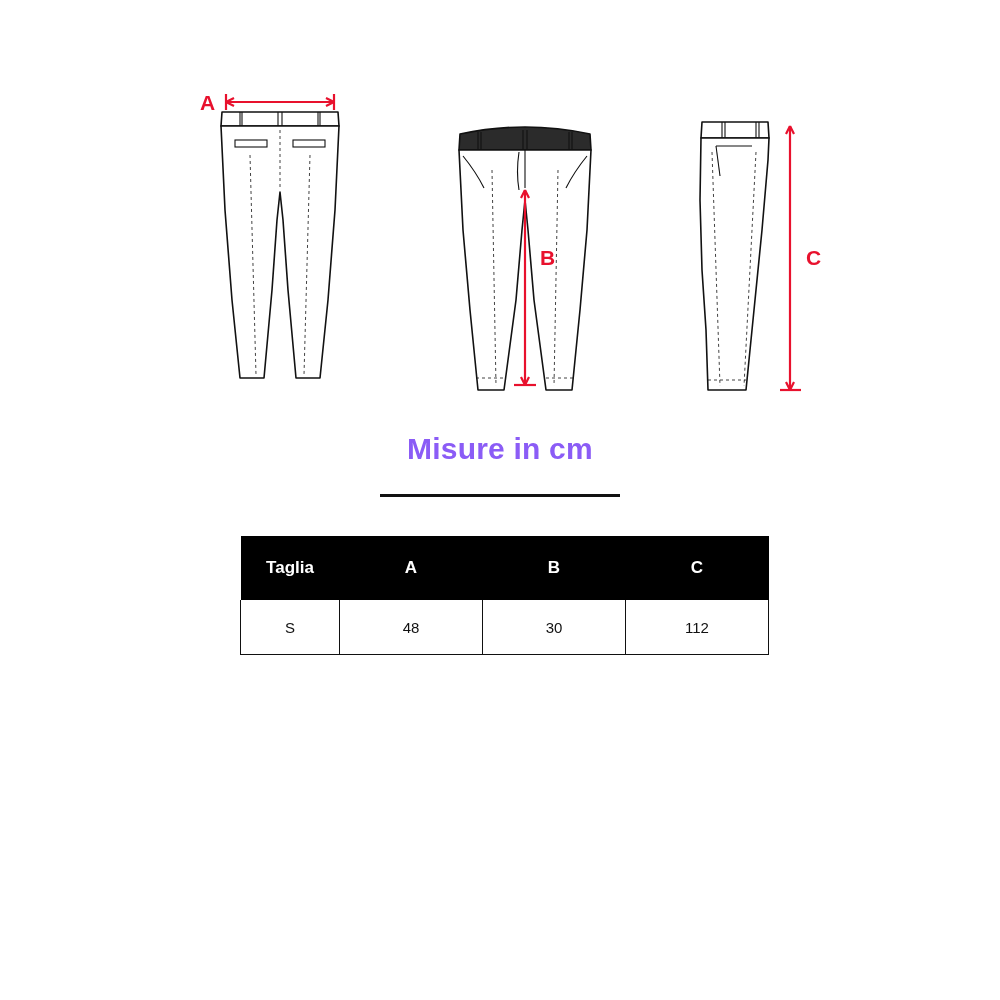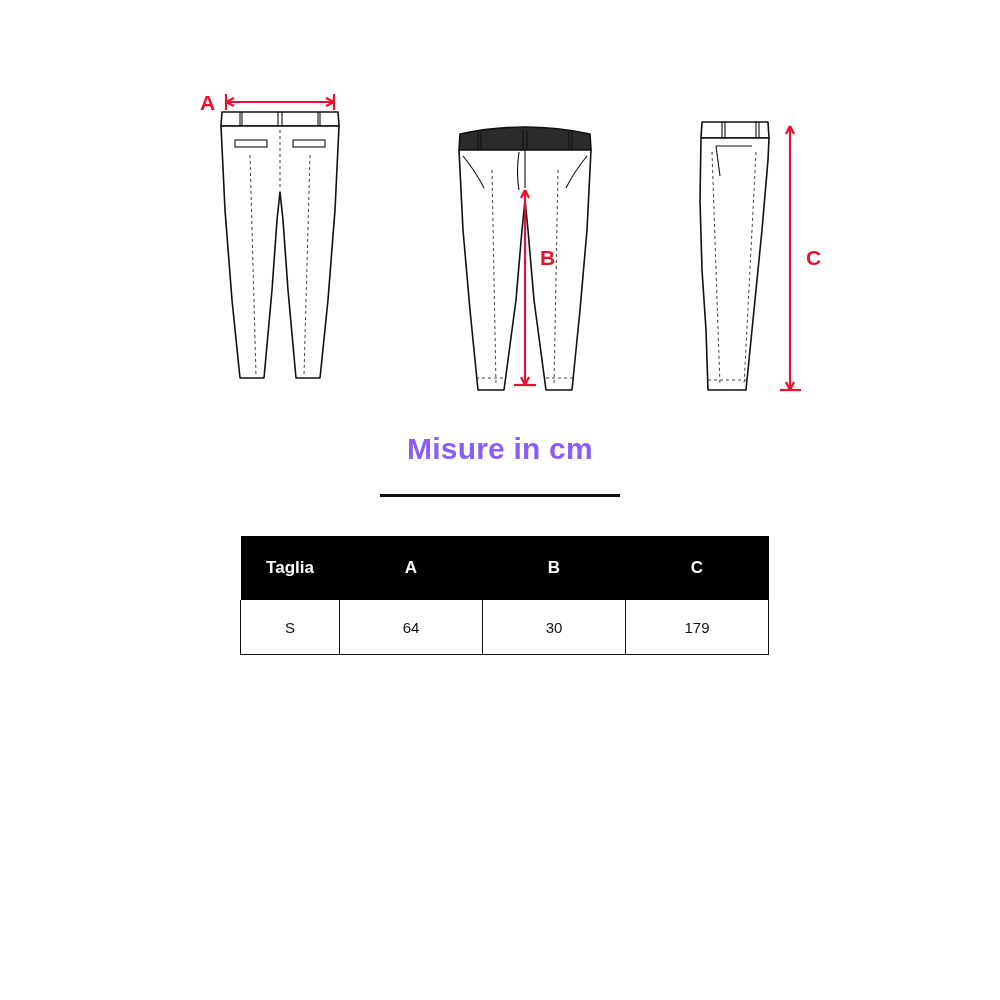--- a/index.html
+++ b/index.html
@@ -219,21 +219,21 @@
         <tr>
           <th class="col-0">Taglia</th>
           <th class="col-n">A</th>
           <th class="col-n">B</th>
           <th class="col-n">C</th>
         </tr>
       </thead>
       <tbody>
         <tr>
           <td>S</td>
-          <td>64</td>
+          <td>48</td>
           <td>30</td>
-          <td>179</td>
+          <td>112</td>
         </tr>
       </tbody>
     </table>
   </div>
 
 </div>
 
 </body></html>

